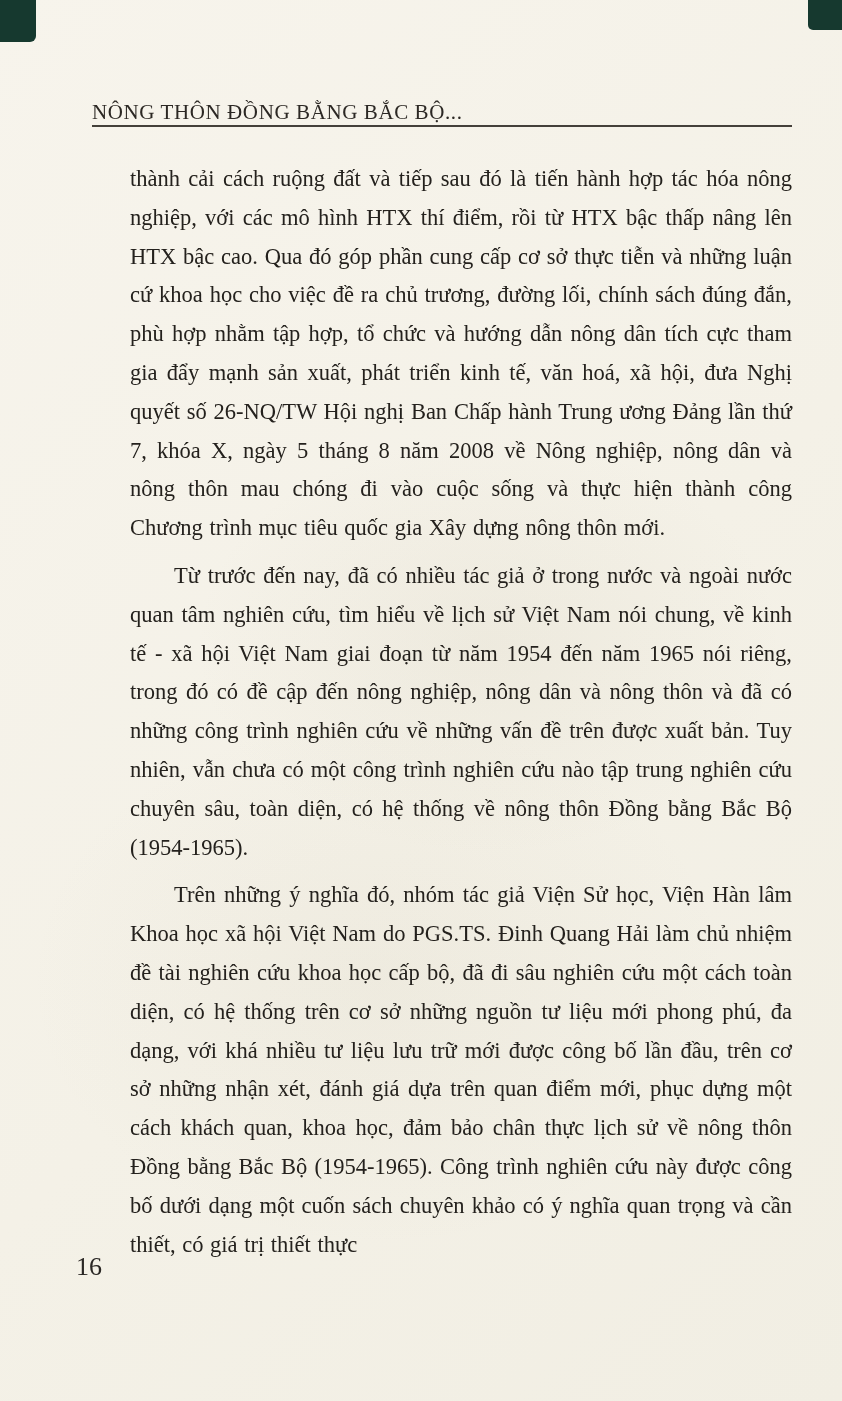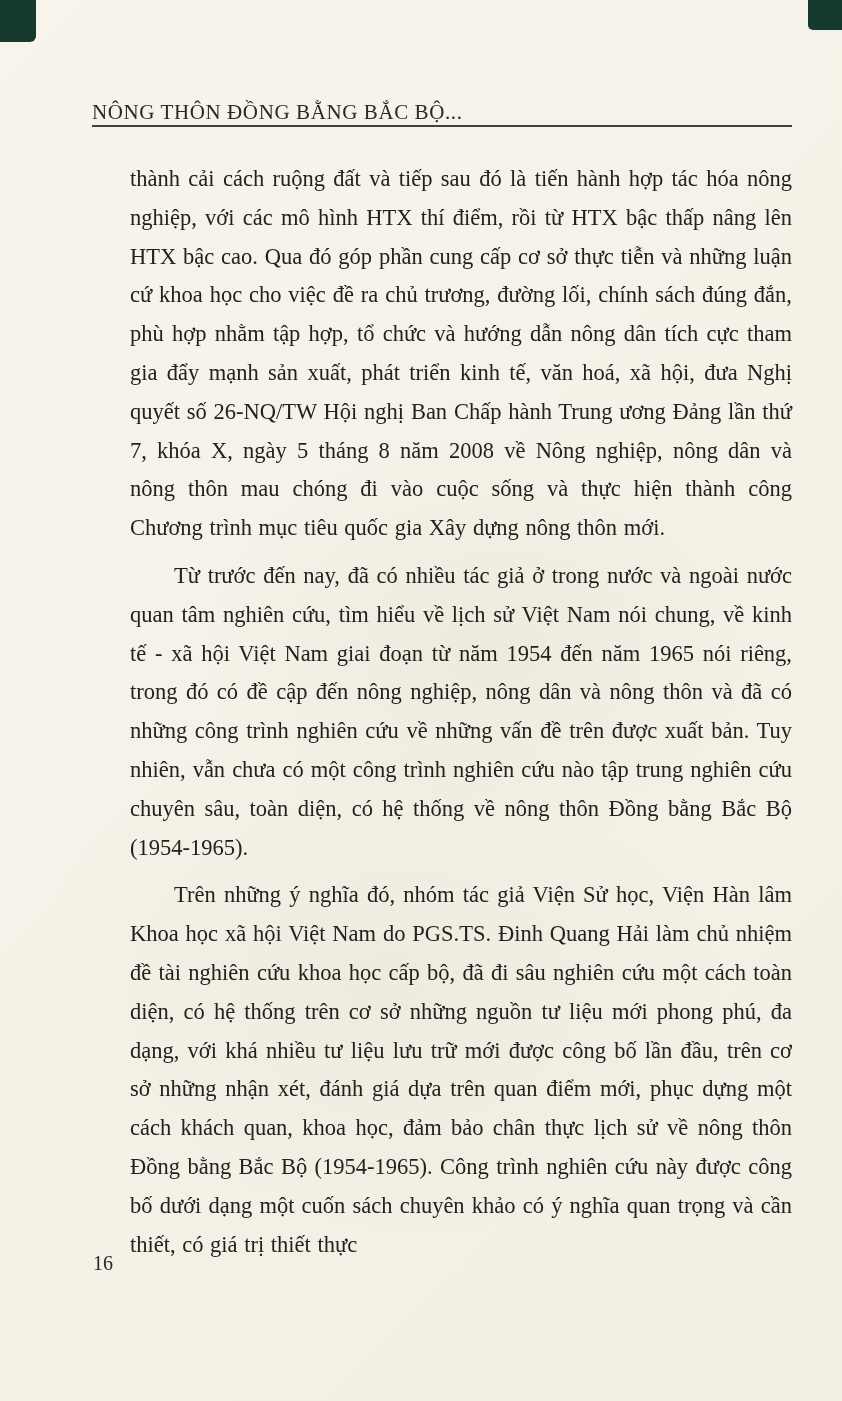--- a/index.html
+++ b/index.html
@@ -58,23 +58,23 @@
   .body-text p {
     margin: 0 0 9px 0;
     word-spacing: 1px;
   }
   .body-text p.indented {
     text-indent: 44px;
     font-family: Liberation Serif, serif;
   }
   .page-number {
     position: absolute;
-    left: 93px;
+    left: 76px;
     top: 1252px;
-    font-size: 20px;
+    font-size: 26px;
     color: #2a2724;
   }
   
   .mottle {
     position: absolute;
     inset: 0;
     pointer-events: none;
     background:
       radial-gradient(ellipse 420px 300px at 58% 46%, rgba(180,170,140,0.10), transparent 70%),
       radial-gradient(ellipse 500px 380px at 45% 70%, rgba(175,165,135,0.08), transparent 70%);

